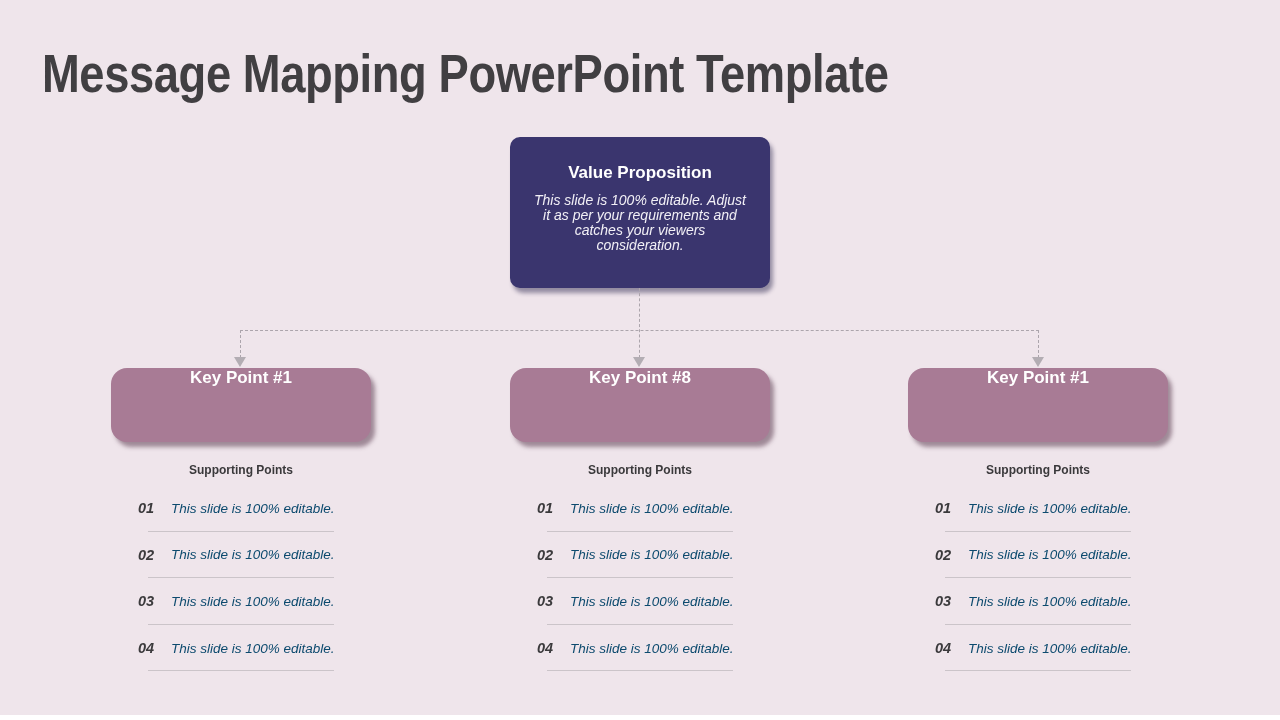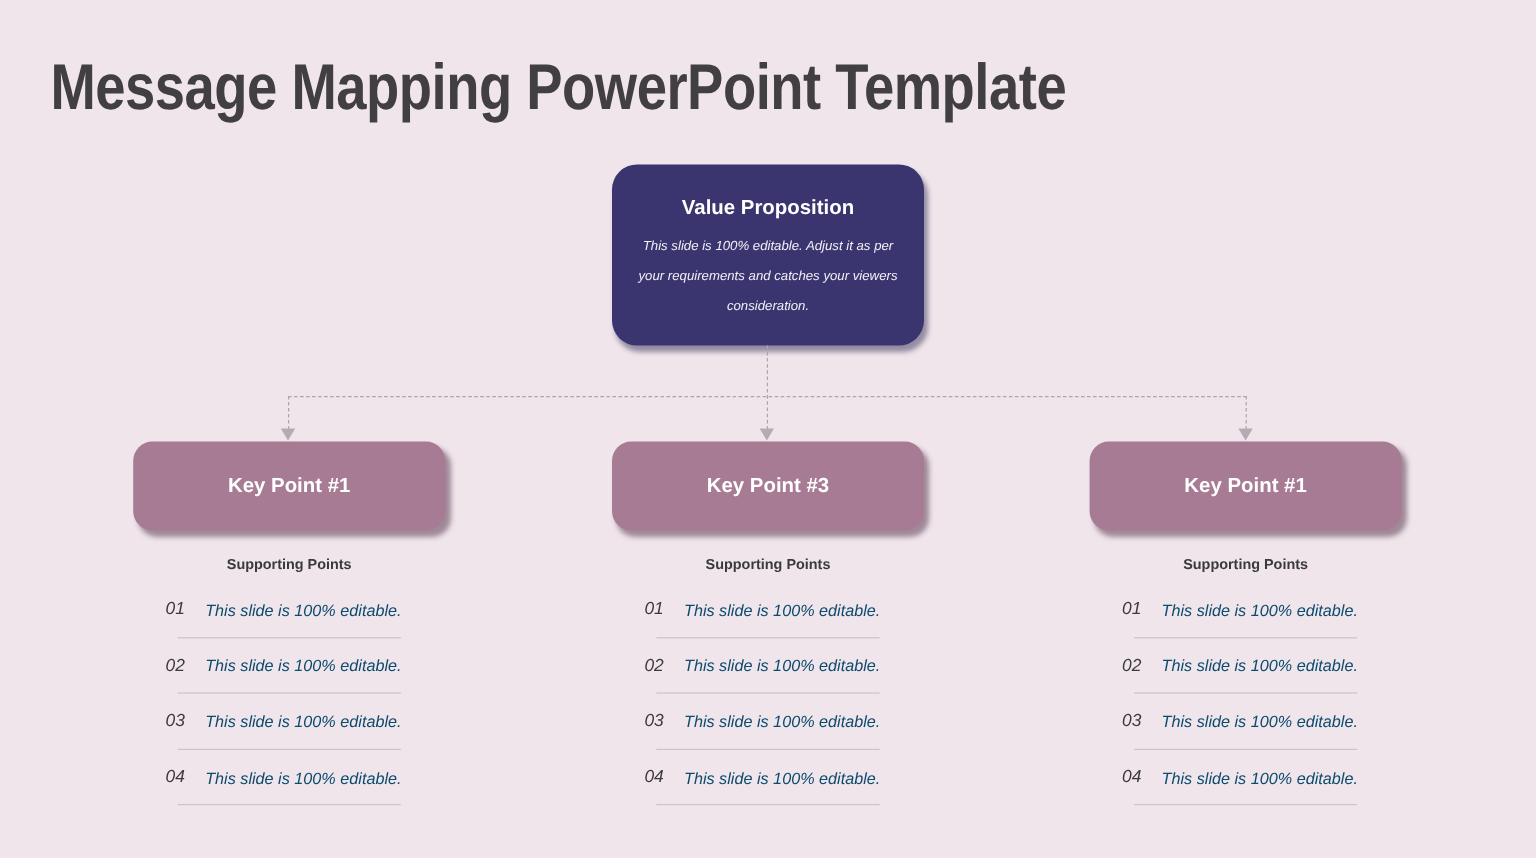--- a/index.html
+++ b/index.html
@@ -28,36 +28,36 @@
   }
 
   
   .vp-box {
     position: absolute;
     left: 510px;
     top: 137px;
     width: 260px;
     height: 151px;
     background: #3A356E;
-    border-radius: 21px;
+    border-radius: 10px;
     box-shadow: 3px 5px 4px rgba(35, 30, 70, 0.45);
     color: #FFFFFF;
     text-align: center;
   }
   .vp-title {
     margin-top: 26px;
     font-size: 17px;
     font-weight: bold;
   }
   .vp-desc {
     margin: 10px auto 0;
     width: 218px;
-    font-size: 11px;
+    font-size: 14px;
     font-style: italic;
-    line-height: 25px;
+    line-height: 15px;
     color: #F2F0F6;
   }
 
   
   .connector { position: absolute; }
   .conn-v { border-left: 1px dashed #ACA5AC; width: 0; }
   .conn-h { border-top: 1px dashed #ACA5AC; height: 0; }
   .conn-center-v { left: 639px; top: 288px; height: 70px; }
   .conn-horizontal { left: 240px; top: 330px; width: 799px; }
   .conn-left-v  { left: 240px;  top: 330px; height: 28px; }
@@ -79,21 +79,21 @@
   .column-2 { left: 510px; }
   .column-3 { left: 908px; }
 
   .key-box {
     width: 260px;
     height: 74px;
     background: #A87B95;
     border-radius: 16px;
     box-shadow: 4px 5px 4px rgba(93, 62, 82, 0.55);
     display: flex;
-    align-items: center;
+    align-items: flex-start;
     justify-content: center;
     color: #FFFFFF;
     font-size: 17px;
     font-weight: bold;
   }
 
   .supporting-title {
     margin-top: 21px;
     text-align: center;
     font-size: 12px;
@@ -104,21 +104,21 @@
   .supporting-list { margin-top: 8px; }
   .supporting-item {
     position: relative;
     height: 46.6px;
     display: flex;
     align-items: center;
     padding-left: 27px;
   }
   .item-number {
     font-size: 14.5px;
-    font-weight: normal;
+    font-weight: bold;
     font-style: italic;
     color: #3B3A3C;
     width: 20px;
   }
   .item-text {
     margin-left: 13px;
     font-size: 13.5px;
     font-style: italic;
     color: #0c4a6e;
     white-space: nowrap;
@@ -180,21 +180,21 @@
     <div class="supporting-item">
       <span class="item-number">04</span>
       <span class="item-text">This slide is 100% editable.</span>
       <span class="item-rule"></span>
     </div>
   </div>
 </div>
 
 <div class="column column-2">
   <div class="key-box">
-    <span>Key Point #3</span>
+    <span>Key Point #8</span>
   </div>
   <div class="supporting-title">Supporting Points</div>
   <div class="supporting-list">
     <div class="supporting-item">
       <span class="item-number">01</span>
       <span class="item-text">This slide is 100% editable.</span>
       <span class="item-rule"></span>
     </div>
     <div class="supporting-item">
       <span class="item-number">02</span>

